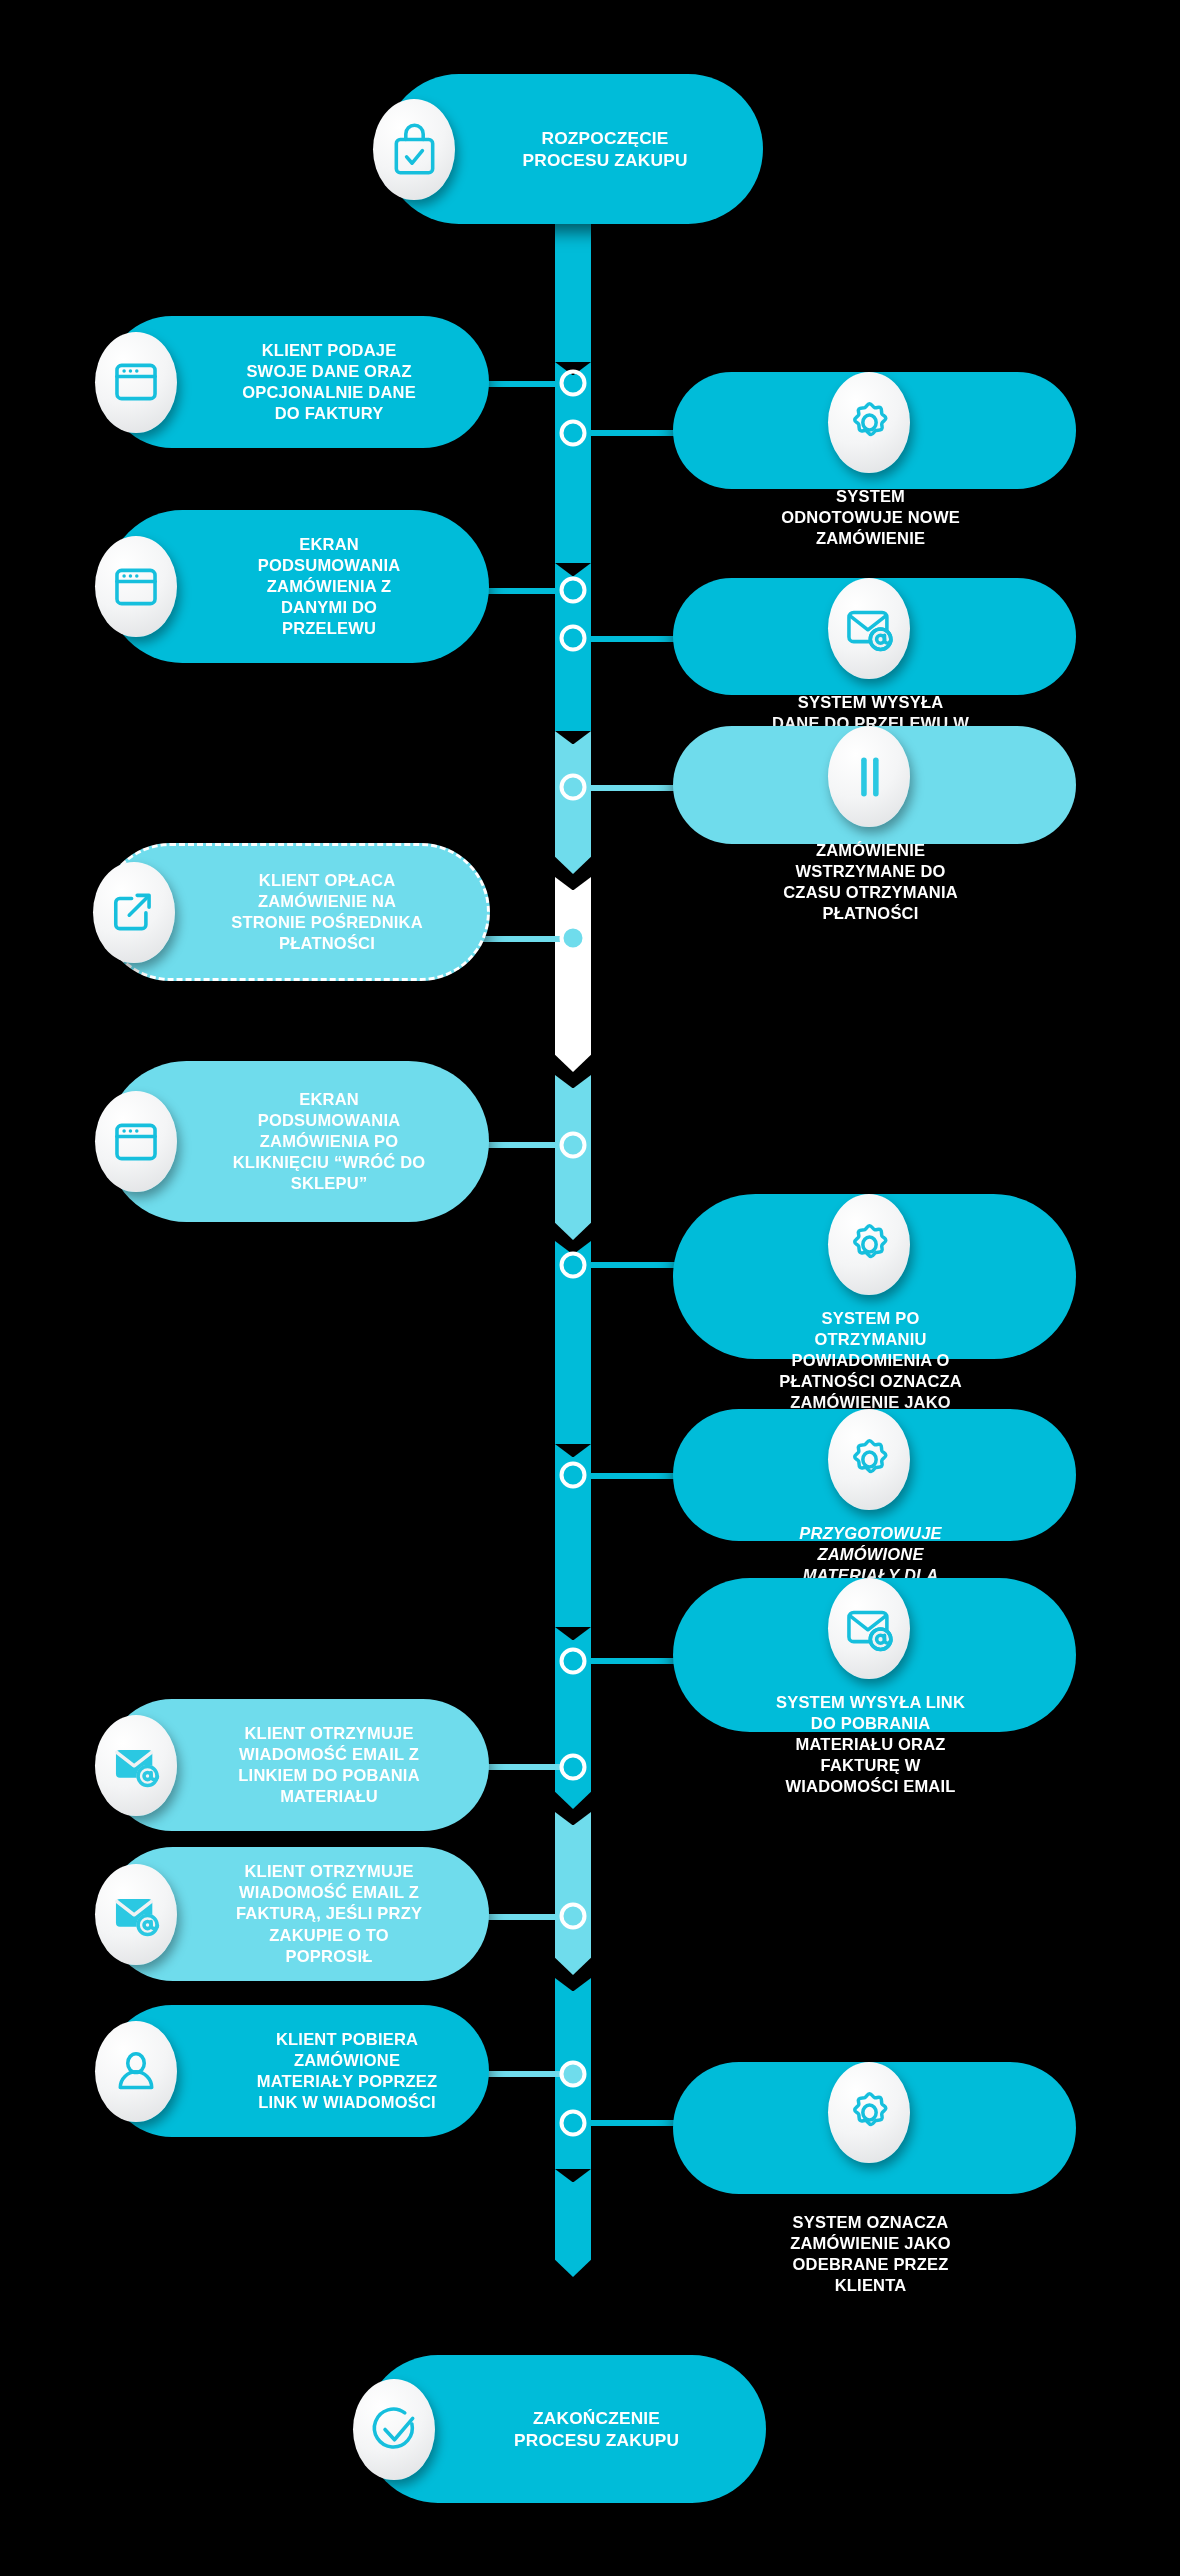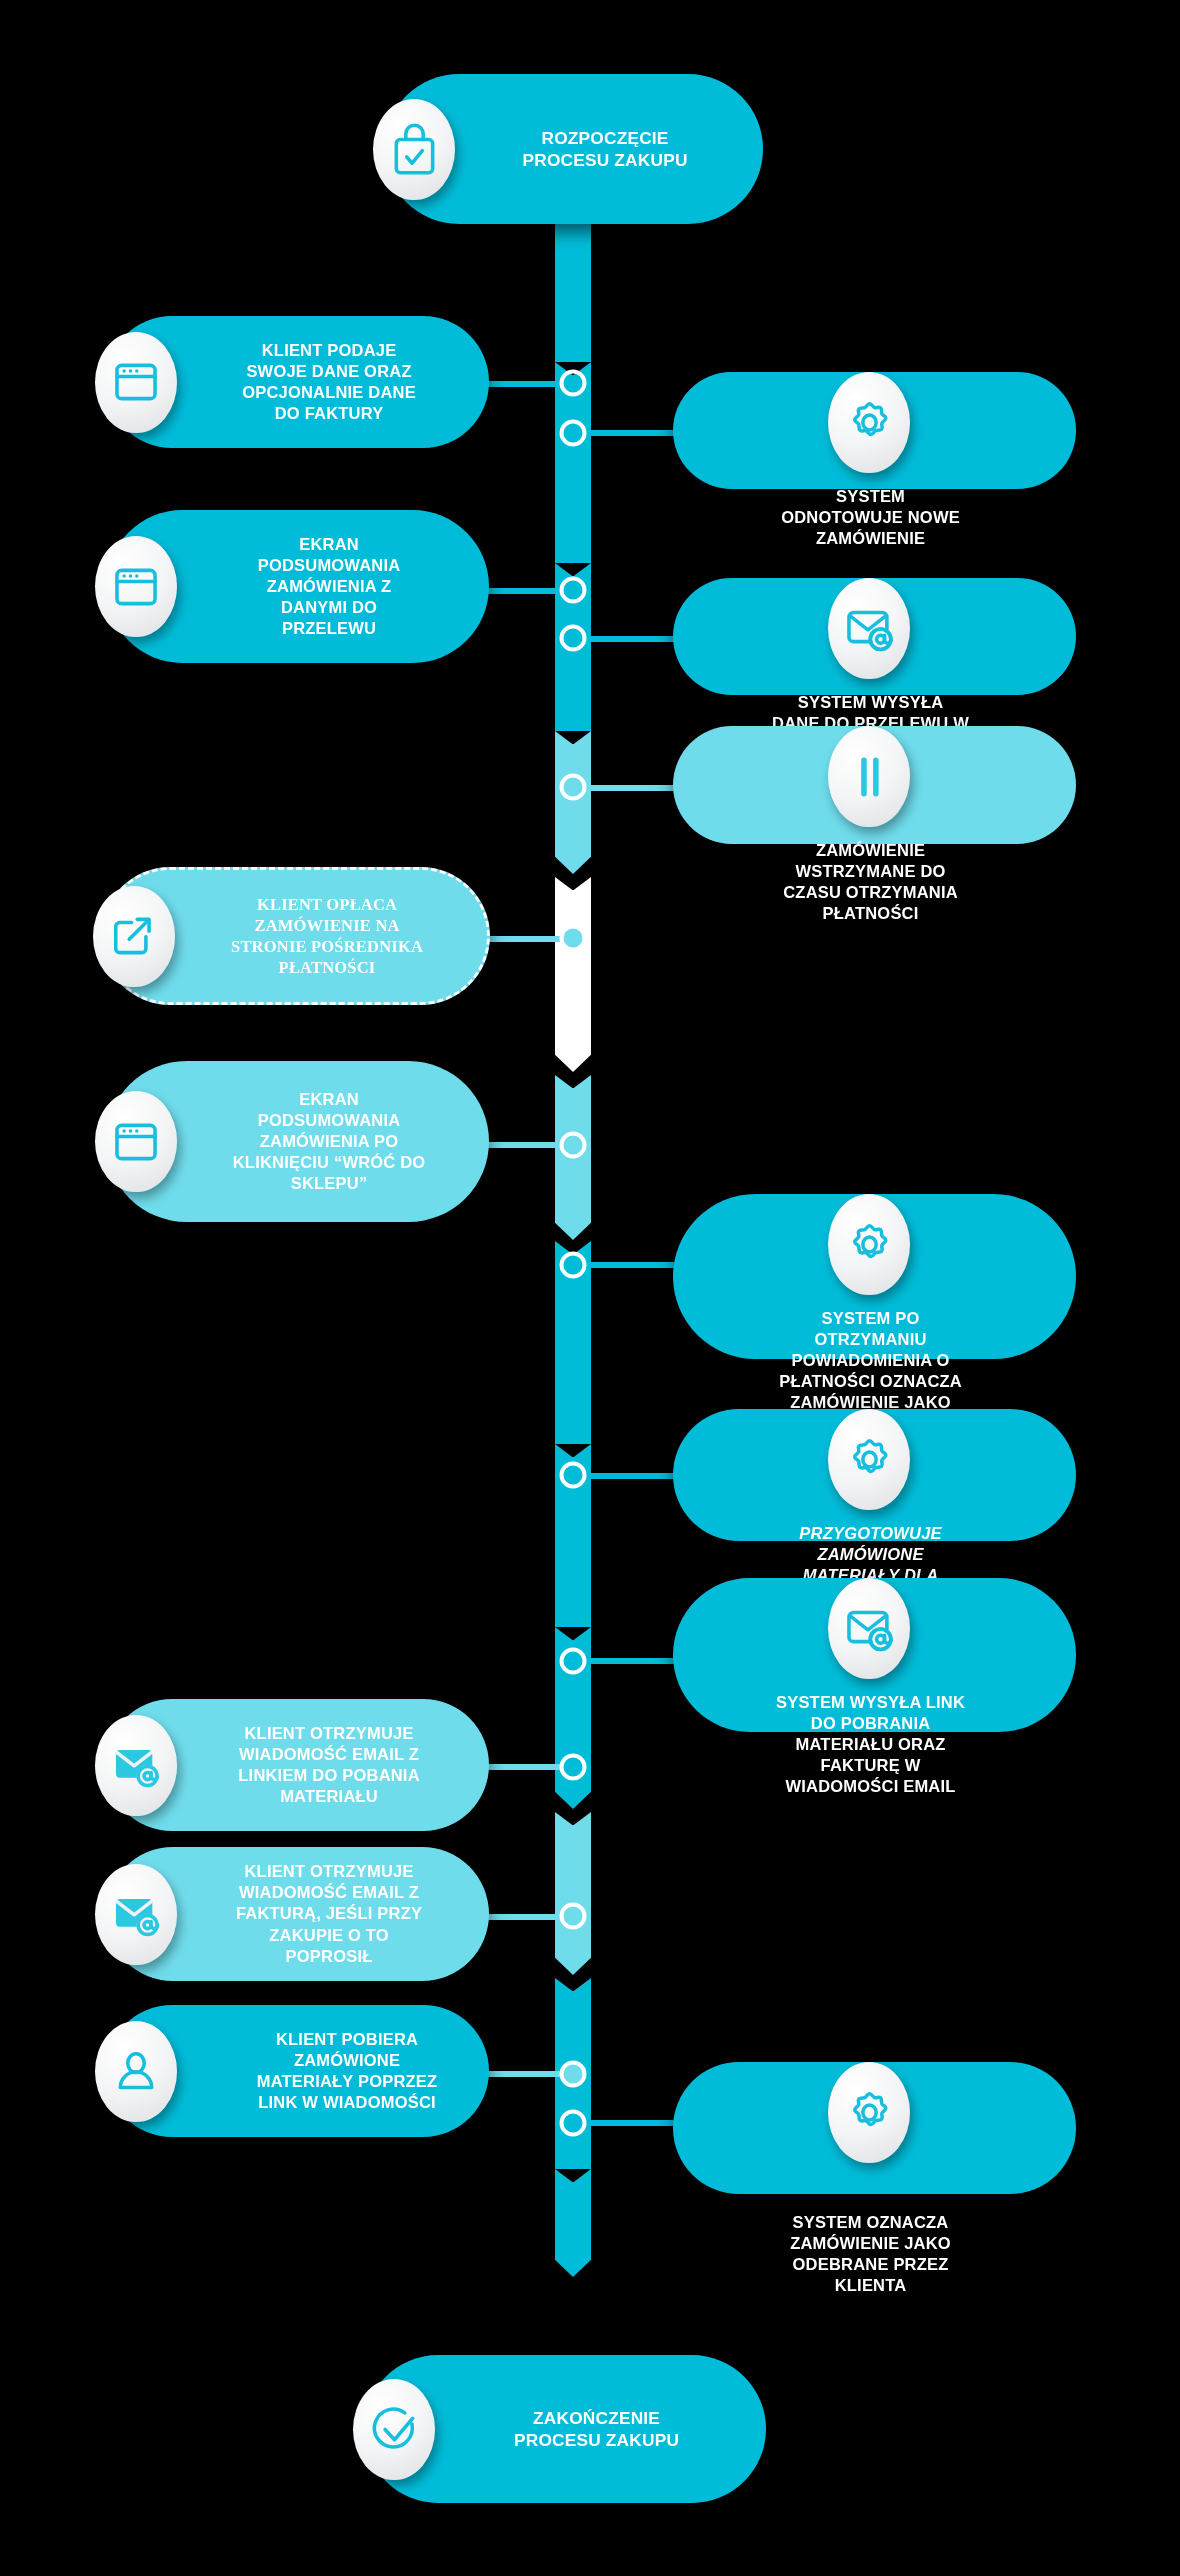--- a/index.html
+++ b/index.html
@@ -252,21 +252,21 @@
         <path d="M15 8v42"></path>
         <path d="M30 8v42"></path>
       </svg>
     </div>
     <div class="label">ZAMÓWIENIE
 WSTRZYMANE DO
 CZASU OTRZYMANIA
 PŁATNOŚCI</div>
   </div>
 
-  <div class="node left dashed" style="left:101px; top:828px; width:389px; height:138px;font-family:Liberation Serif, serif;">
+  <div class="node left dashed" style="left:101px; top:804px; width:389px; height:138px;">
     <div class="badge">
       <svg width="46" height="46" viewBox="0 0 58 58" fill="none" stroke="#16bfdd" stroke-width="4.5" stroke-linecap="round" stroke-linejoin="round">
         <path d="M26 12H11a5 5 0 0 0-5 5v28a5 5 0 0 0 5 5h28a5 5 0 0 0 5-5V30"></path>
         <path d="M23 33L47 9"></path>
         <path d="M33 8h15v15"></path>
       </svg>
     </div>
     <div class="label">KLIENT OPŁACA
 ZAMÓWIENIE NA
 STRONIE POŚREDNIKA

